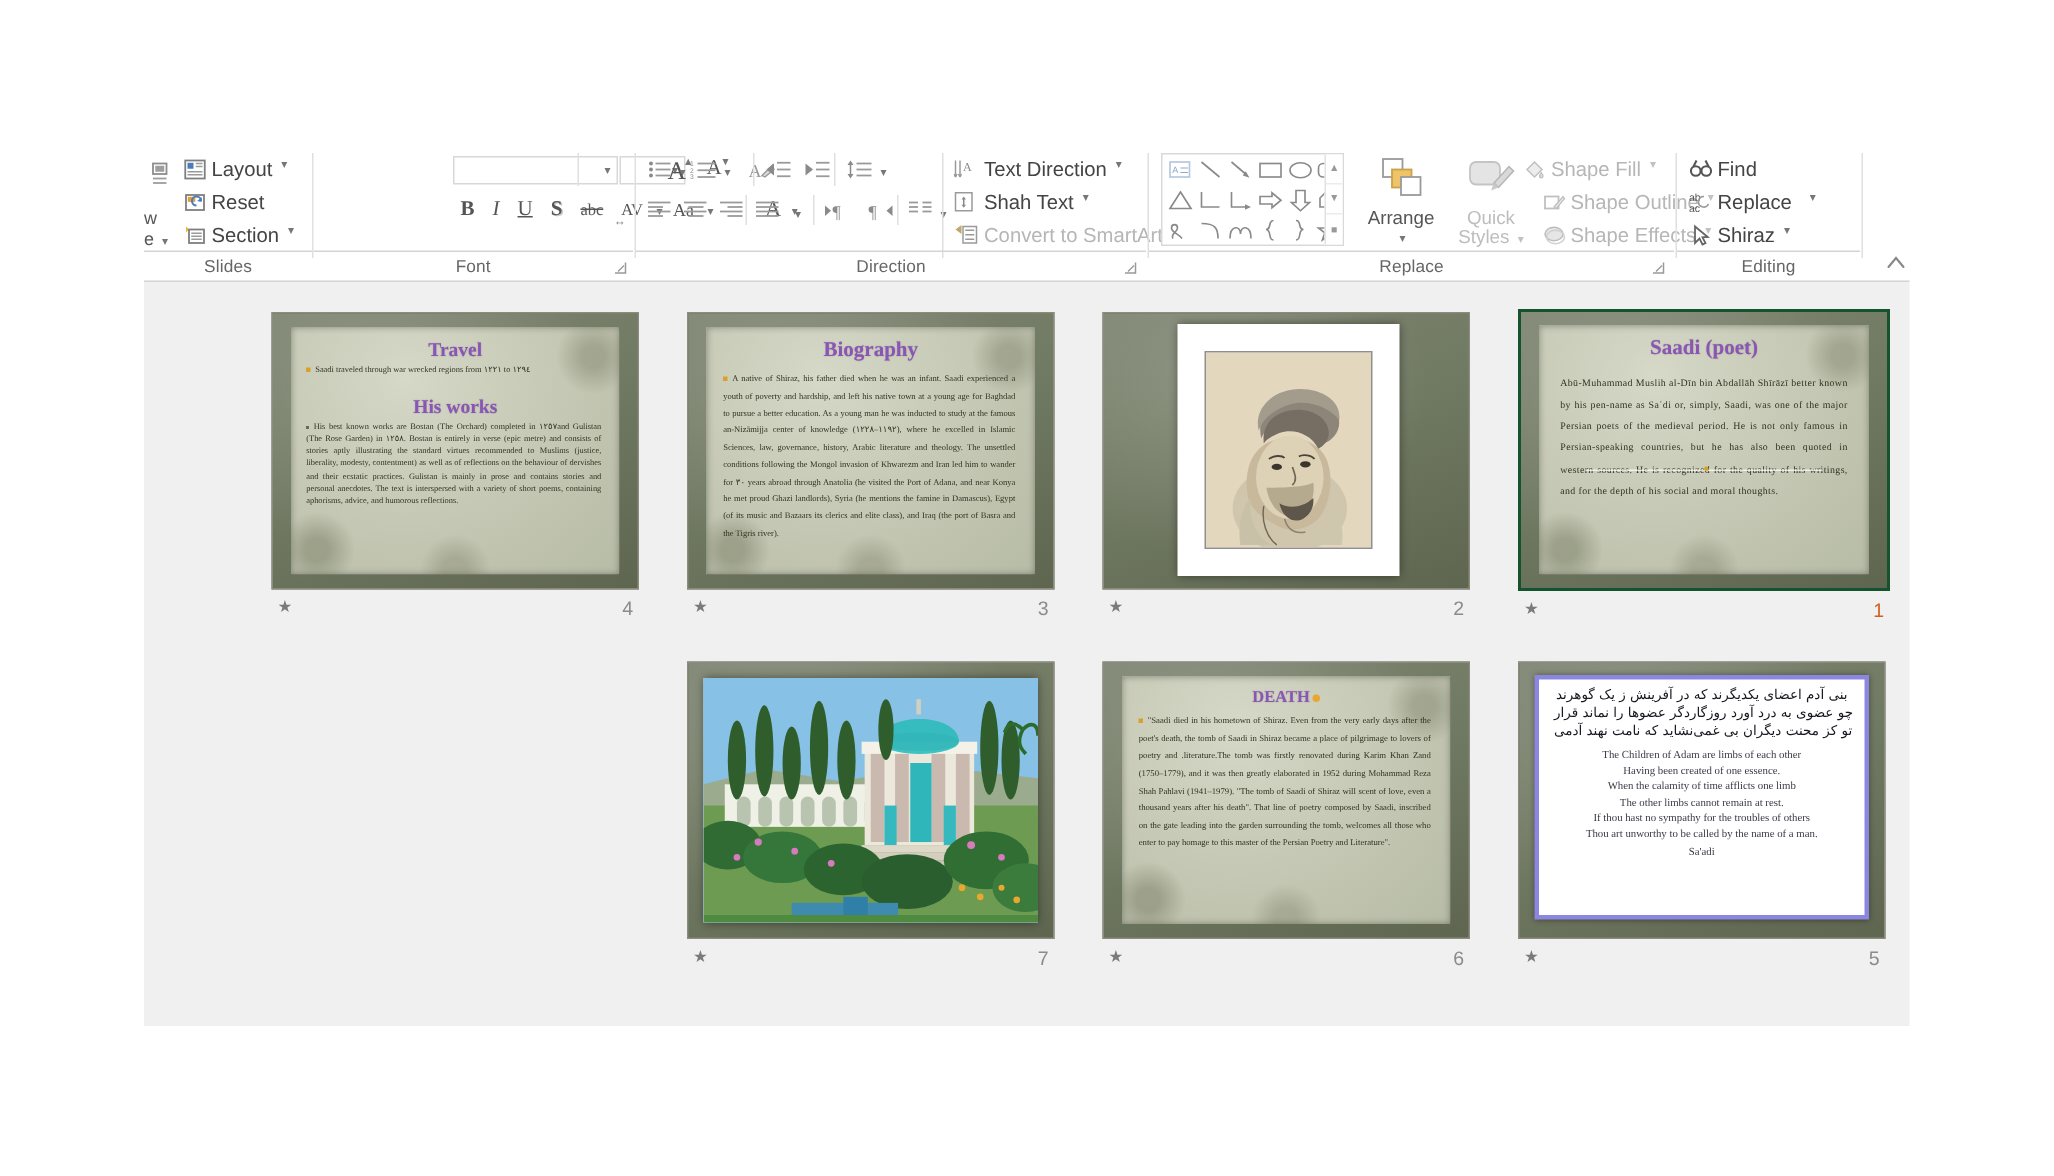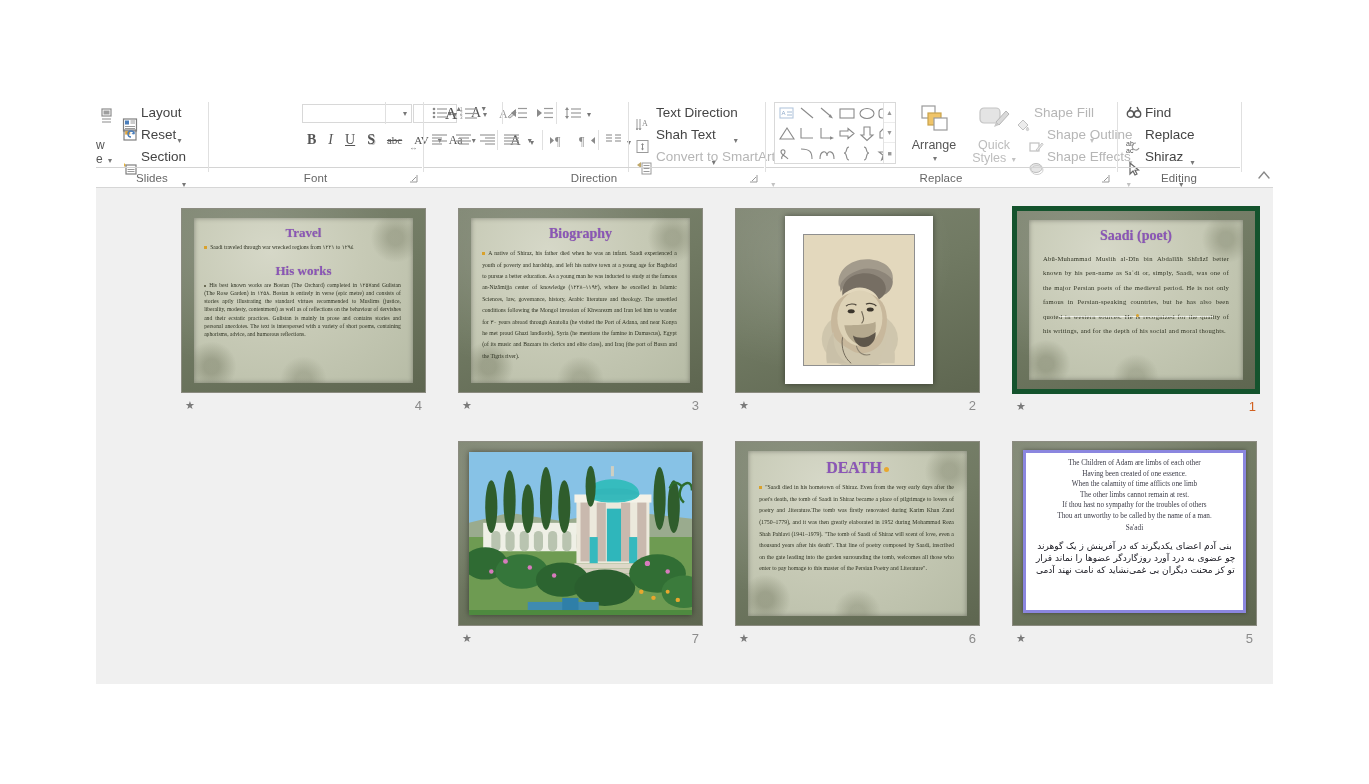--- a/index.html
+++ b/index.html
@@ -23,23 +23,23 @@
     font-size:11.5px; color:#666; font-family:"Liberation Sans", sans-serif;
     letter-spacing:.1px;
   }
   .rsep {
     position:absolute; top:6px; width:1px; height:70px; background:#e0e0e0;
   }
   .rline { position:absolute; left:0; bottom:18px; width:100%; height:1px; background:#d4d4d4; }
 
   .btn-row { position:absolute; display:flex; align-items:center; }
   .lbtn {
-    display:flex; align-items:flex-end; gap:16px;
+    display:flex; align-items:flex-start; gap:4px;
     font-size:13.5px; color:#444; padding:1px 3px;
-    white-space:nowrap; cursor:default;flex-direction:column;
+    white-space:nowrap; cursor:default;
   }
   .lbtn.dim { color:#b6b6b6; }
   .caret { font-size:8px; color:#777; margin-left:2px; }
   .caret.dim { color:#c2c2c2; }
 
   .ico { width:16px; height:16px; display:inline-block; position:relative; flex:0 0 auto; }
   .ico svg { display:block; }
 
   
   .fontbox {
@@ -90,21 +90,21 @@
   }
   .slide-cell { position:absolute; }
   .thumb {
     position:absolute; left:0; top:0;
     width:100%; height:100%;
     border:1px solid #8b8b80;
     overflow:hidden;
     background:#6e7561;
   }
   .slide-cell.selected .thumb {
-    border:5px solid #14532d;
+    border:2px solid #14532d;
     box-shadow:0 0 0 1px #fff inset;
   }
   .meta {
     position:absolute; left:0; width:100%; height:16px;
     display:flex; align-items:center; justify-content:space-between;
   }
   .star { font-size:11px; color:#7a7a7a; line-height:1; margin-left:4px; }
   .snum { font-size:13px; color:#8c8c8c; margin-right:4px; font-family:"Liberation Sans", sans-serif; }
   .slide-cell.selected .snum { color:#d2601f; }
 
@@ -909,62 +909,62 @@
     <div class="meta" style="top:189px;">
       <span class="star">★</span>
       <span class="snum">7</span>
     </div>
   </div>
 
   <div class="slide-cell" style="left:639px;top:253px;width:245px;height:185px;">
     <div class="thumb">
       <div class="parch"></div>
       <div class="paper">
-        <div class="stitle" style="font-size:16px;margin-top:8px;text-align:center;">
+        <div class="stitle" style="font-size:11px;margin-top:8px;text-align:center;">
           <span>DEATH</span><span style="display:inline-block;width:5px;height:5px;background:#e8a72e;border-radius:50%;vertical-align:middle;margin-left:2px;"></span>
         </div>
         <div class="sbody" style="font-size:5.8px;line-height:11.6px;padding:5px 13px 0 11px;">
           <span class="bullet-dot"></span><span>"Saadi died in his hometown of Shiraz. Even from the very early days after the poet's death, the tomb of Saadi in Shiraz became a place of pilgrimage to lovers of poetry and .literature.The tomb was firstly renovated during Karim Khan Zand (1750–1779), and it was then greatly elaborated in 1952 during Mohammad Reza Shah Pahlavi (1941–1979). "The tomb of Saadi of Shiraz will scent of love, even a thousand years after his death". That line of poetry composed by Saadi, inscribed on the gate leading into the garden surrounding the tomb, welcomes all those who enter to pay homage to this master of the Persian Poetry and Literature".</span>
         </div>
       </div>
     </div>
     <div class="meta" style="top:189px;">
       <span class="star">★</span>
       <span class="snum">6</span>
     </div>
   </div>
 
   <div class="slide-cell" style="left:916px;top:253px;width:245px;height:185px;">
     <div class="thumb">
       <div class="parch"></div>
       <div class="calli-outer" style="left:10px;top:8px;right:10px;bottom:12px;width:auto;height:auto;">
         <div class="calli-inner">
-          <div style="margin-top:5px;">
-            <div class="poem-line" style="font-size:7.2px;line-height:10.6px;">The Children of Adam are limbs of each other</div>
-            <div class="poem-line" style="font-size:7.2px;line-height:10.6px;">Having been created of one essence.</div>
-            <div class="poem-line" style="font-size:7.2px;line-height:10.6px;">When the calamity of time afflicts one limb</div>
-            <div class="poem-line" style="font-size:7.2px;line-height:10.6px;">The other limbs cannot remain at rest.</div>
-            <div class="poem-line" style="font-size:7.2px;line-height:10.6px;">If thou hast no sympathy for the troubles of others</div>
-            <div class="poem-line" style="font-size:7.2px;line-height:10.6px;">Thou art unworthy to be called by the name of a man.</div>
-            <div class="poem-line" style="font-size:7.2px;line-height:13px;">Sa'adi</div>
-          </div>
           <div style="padding:6px 10px 0 10px;">
             <div style="display:flex;justify-content:space-around;">
               <span class="calli-line" style="font-size:9px;">که در آفرینش ز یک گوهرند</span>
               <span class="calli-line" style="font-size:9px;">بنی آدم اعضای یکدیگرند</span>
             </div>
             <div style="display:flex;justify-content:space-around;margin-top:2px;">
               <span class="calli-line" style="font-size:9px;">دگر عضوها را نماند قرار</span>
               <span class="calli-line" style="font-size:9px;">چو عضوی به درد آورد روزگار</span>
             </div>
             <div style="display:flex;justify-content:space-around;margin-top:2px;">
               <span class="calli-line" style="font-size:9px;">نشاید که نامت نهند آدمی</span>
               <span class="calli-line" style="font-size:9px;">تو کز محنت دیگران بی غمی</span>
             </div>
           </div>
+          <div style="margin-top:5px;">
+            <div class="poem-line" style="font-size:7.2px;line-height:10.6px;">The Children of Adam are limbs of each other</div>
+            <div class="poem-line" style="font-size:7.2px;line-height:10.6px;">Having been created of one essence.</div>
+            <div class="poem-line" style="font-size:7.2px;line-height:10.6px;">When the calamity of time afflicts one limb</div>
+            <div class="poem-line" style="font-size:7.2px;line-height:10.6px;">The other limbs cannot remain at rest.</div>
+            <div class="poem-line" style="font-size:7.2px;line-height:10.6px;">If thou hast no sympathy for the troubles of others</div>
+            <div class="poem-line" style="font-size:7.2px;line-height:10.6px;">Thou art unworthy to be called by the name of a man.</div>
+            <div class="poem-line" style="font-size:7.2px;line-height:13px;">Sa'adi</div>
+          </div>
         </div>
       </div>
     </div>
     <div class="meta" style="top:189px;">
       <span class="star">★</span>
       <span class="snum">5</span>
     </div>
   </div>
 
 </div>

